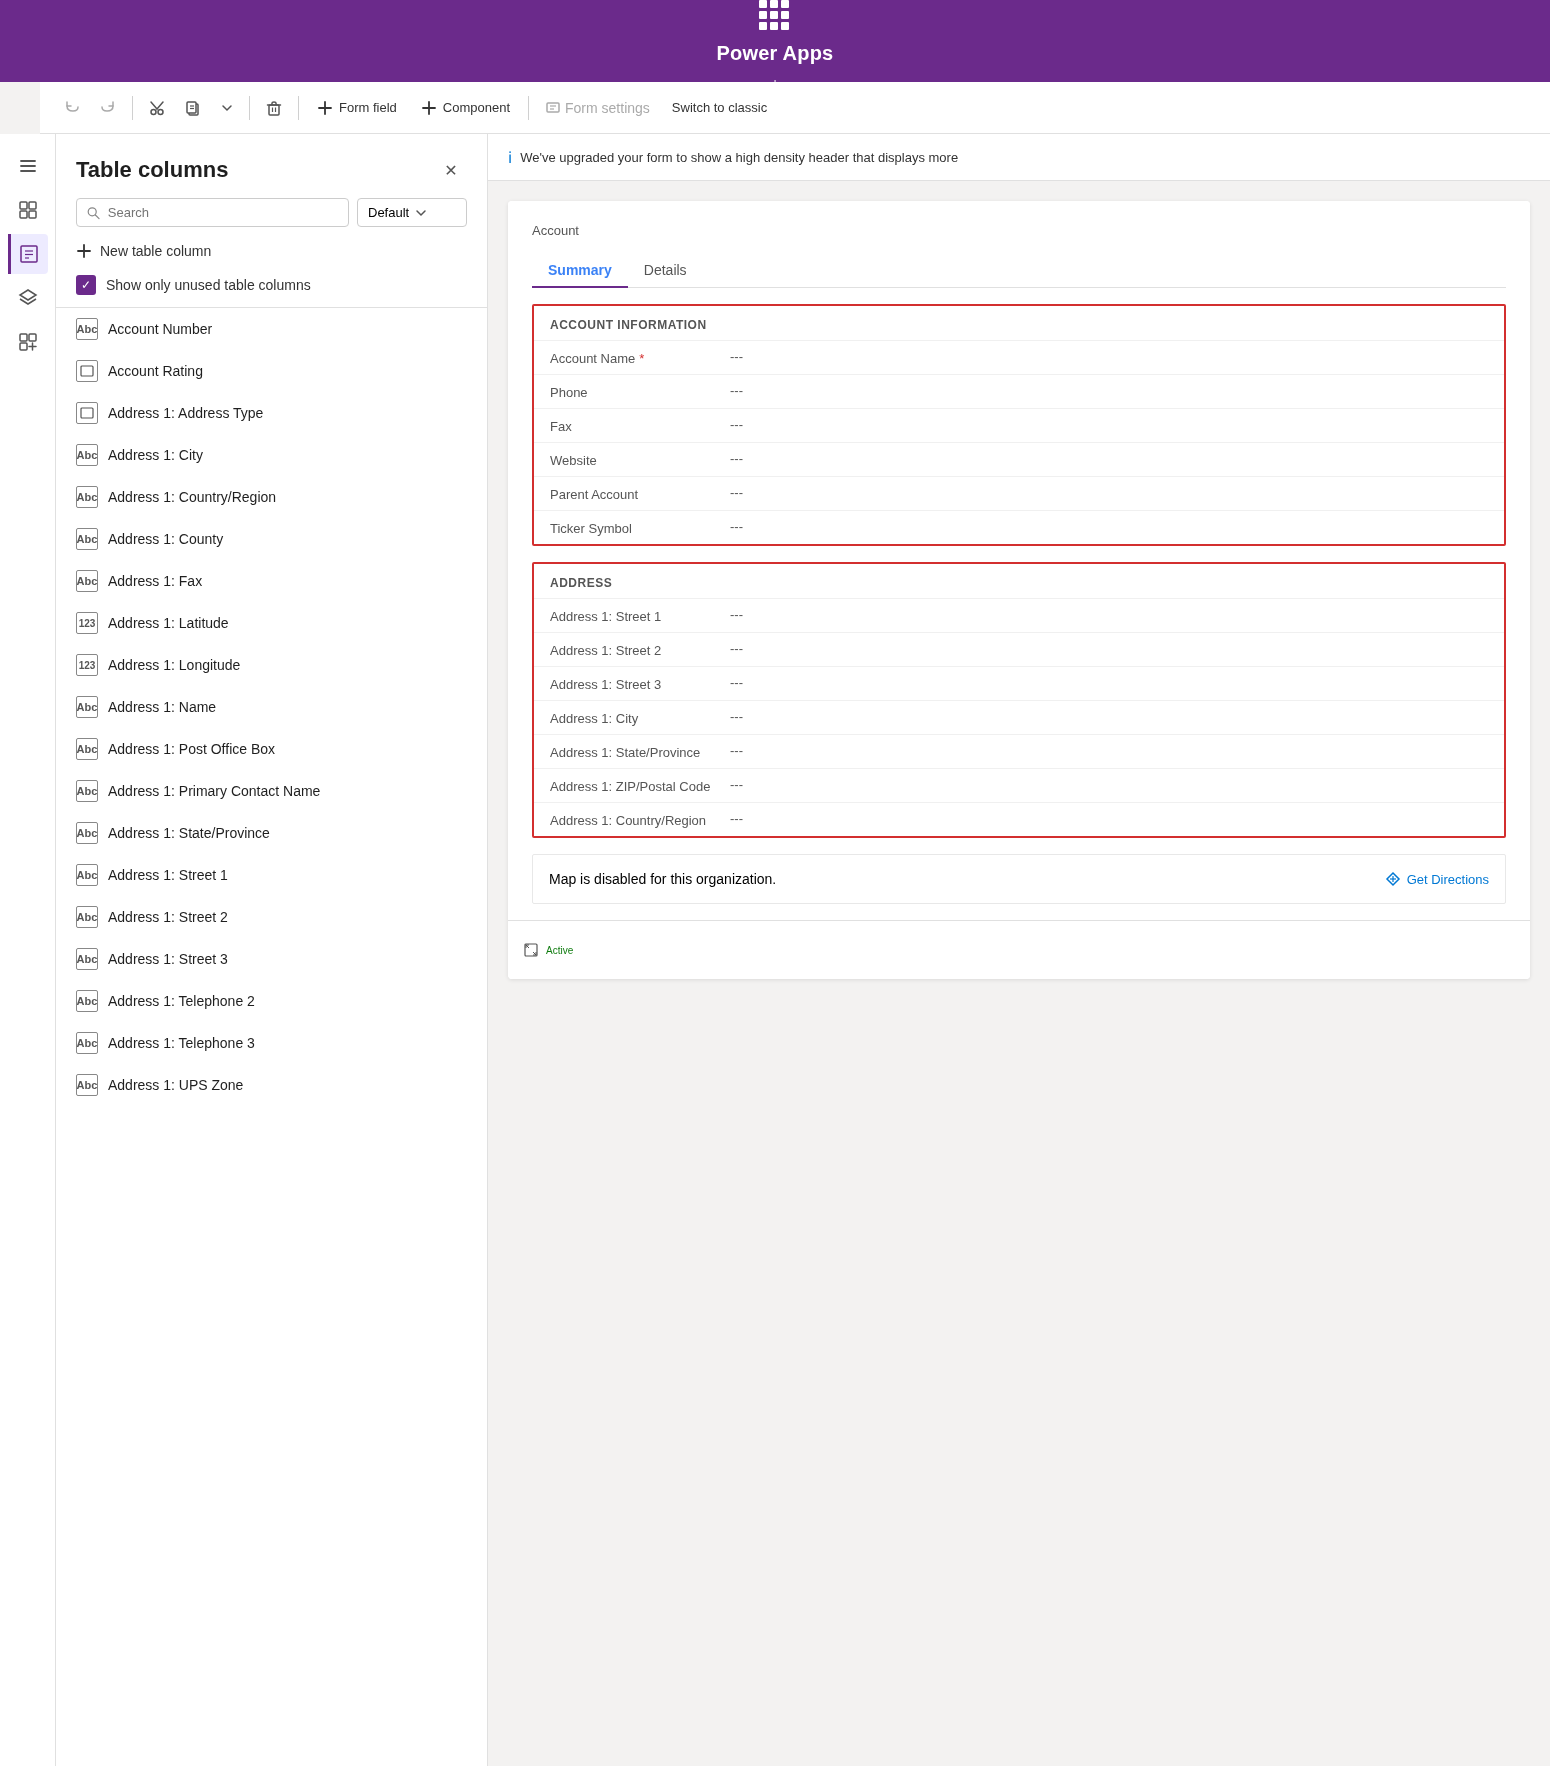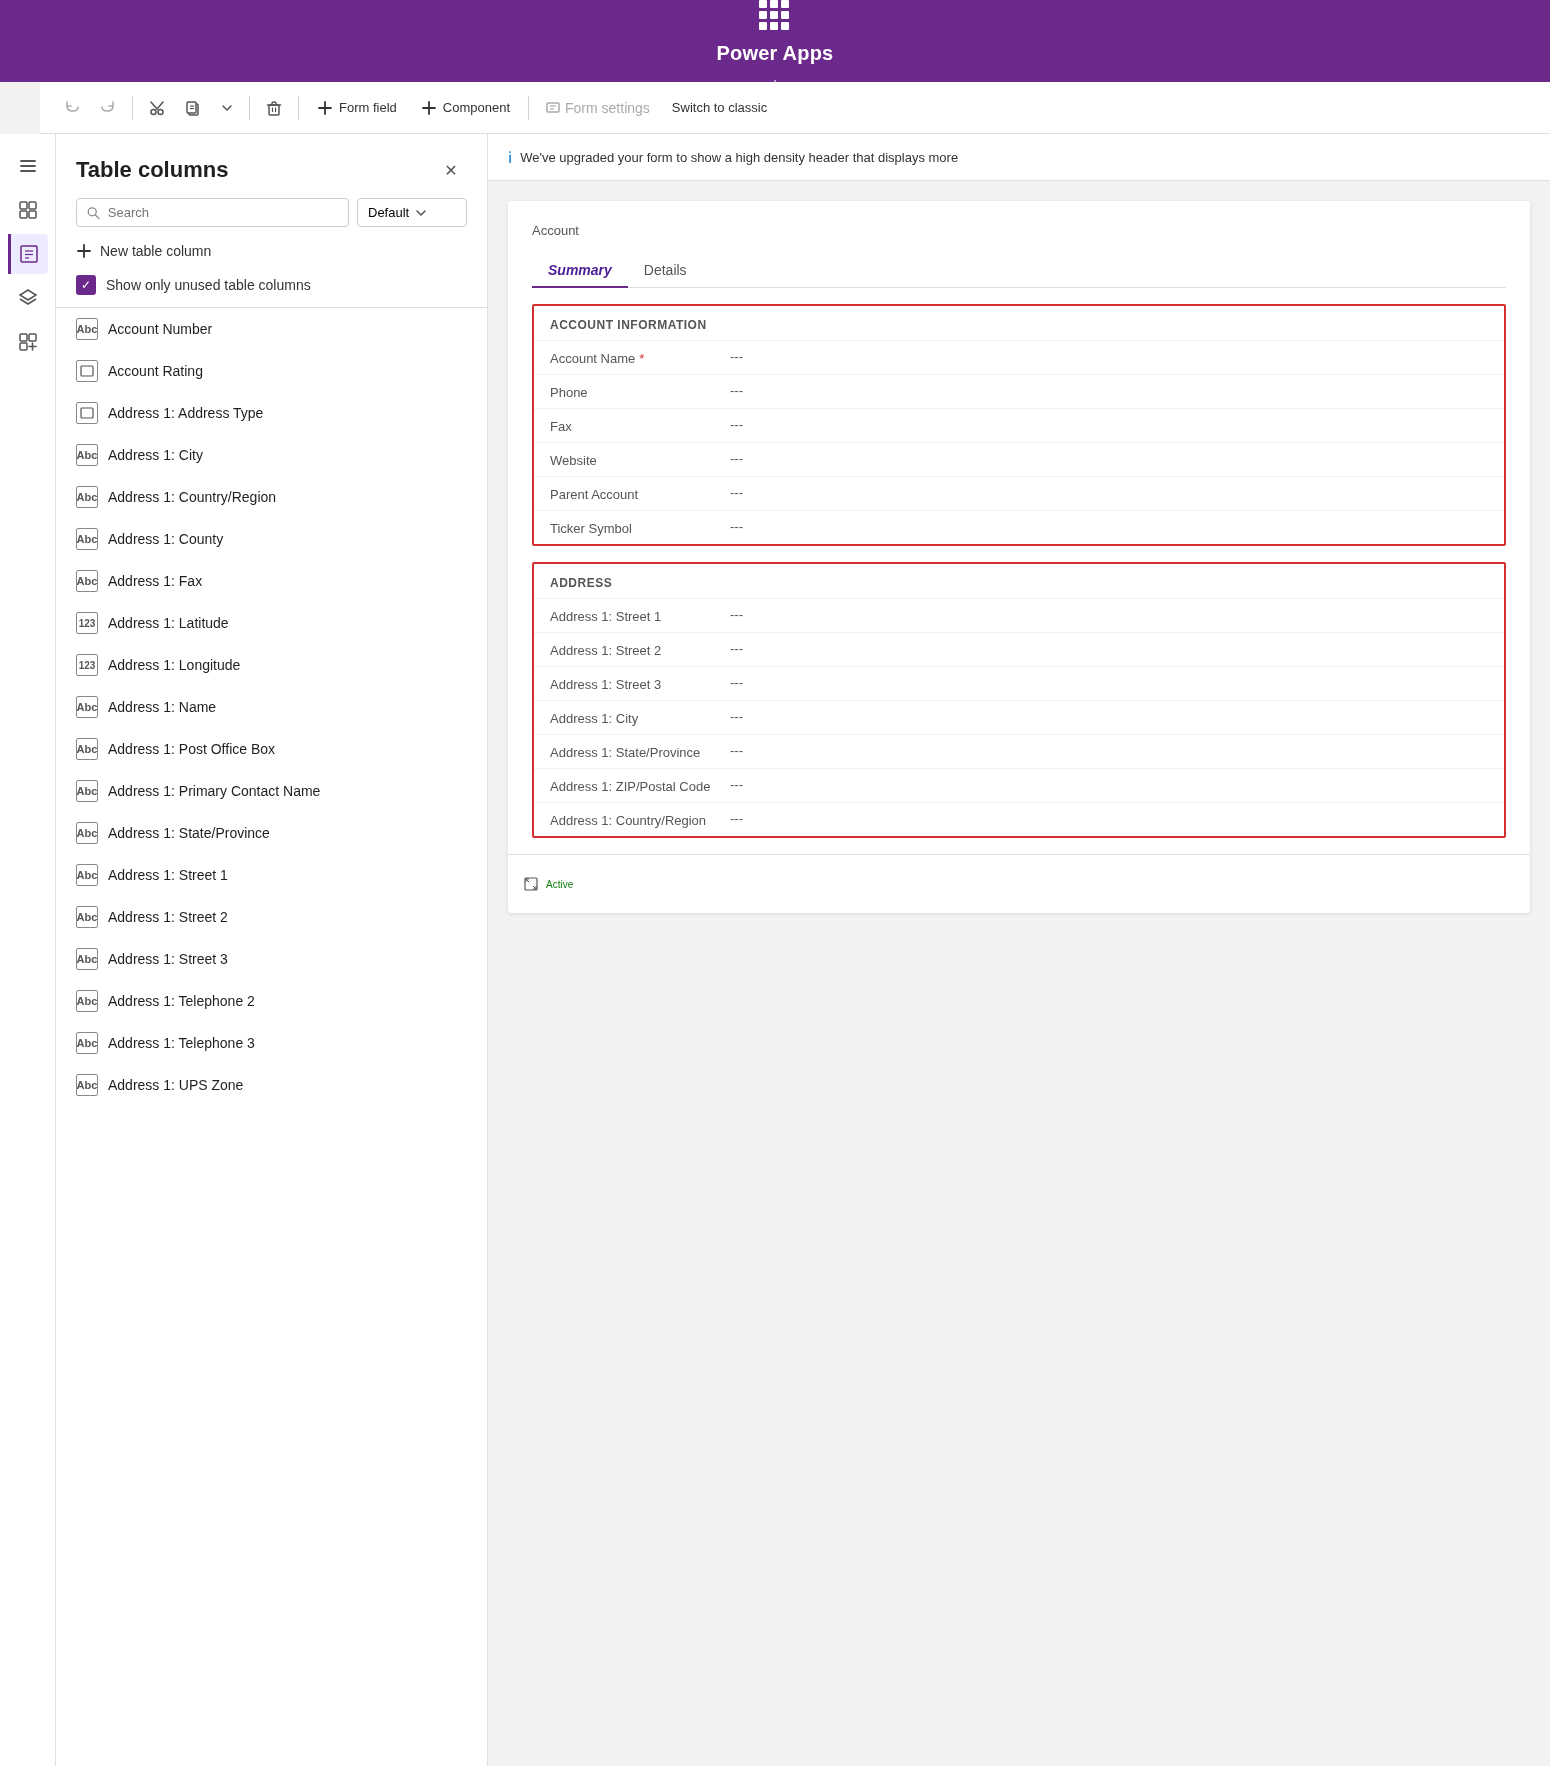--- a/index.html
+++ b/index.html
@@ -320,24 +320,23 @@
     }
     .form-tab {
       padding: 8px 16px;
       font-size: 14px;
       cursor: pointer;
       color: #555;
       border-bottom: 2px solid transparent;
       margin-bottom: -1px;
     }
     .form-tab.active {
-      color: #4c1d95;
+      color: #3b82f6;
       border-bottom: 2px solid #6b2a8b;
       font-weight: 600;
-      font-style: italic;
     }
     .form-body {
       padding: 16px 24px 0;
     }
 
     
     .form-section {
       border: 2px solid #d32f2f;
       border-radius: 2px;
       margin-bottom: 16px;
@@ -774,20 +773,31 @@
       <div class="section-label">Address 1: ZIP/Postal Code</div>
       <div class="section-value">---</div>
     </div>
                 <div class="section-row">
       <div class="section-label">Address 1: Country/Region</div>
       <div class="section-value">---</div>
     </div>
               </div>
           </div>
 
+          <div class="form-map-section">
+            <span>Map is disabled for this organization.</span>
+            <button class="get-directions-btn">
+              <svg width="16" height="16" viewBox="0 0 16 16">
+                <polygon points="8,2 14,8 8,14 2,8" stroke="#0078d4" stroke-width="1.5" fill="none"></polygon>
+                <line x1="8" y1="5" x2="8" y2="11" stroke="#0078d4" stroke-width="1.2"></line>
+                <line x1="5" y1="8" x2="11" y2="8" stroke="#0078d4" stroke-width="1.2"></line>
+              </svg>
+              <span>Get Directions</span>
+            </button>
+          </div>
 
         </div>
 
         <div class="status-bar">
           <svg width="14" height="14" viewBox="0 0 14 14" class="status-expand-icon">
             <rect x="1" y="1" width="12" height="12" rx="1" stroke="#555" stroke-width="1.2" fill="none"></rect>
             <path d="M5 5 L2 2 M2 5 L2 2 L5 2" stroke="#555" stroke-width="1" fill="none"></path>
             <path d="M9 9 L12 12 M12 9 L12 12 L9 12" stroke="#555" stroke-width="1" fill="none"></path>
           </svg>
           <span class="status-badge">Active</span>

